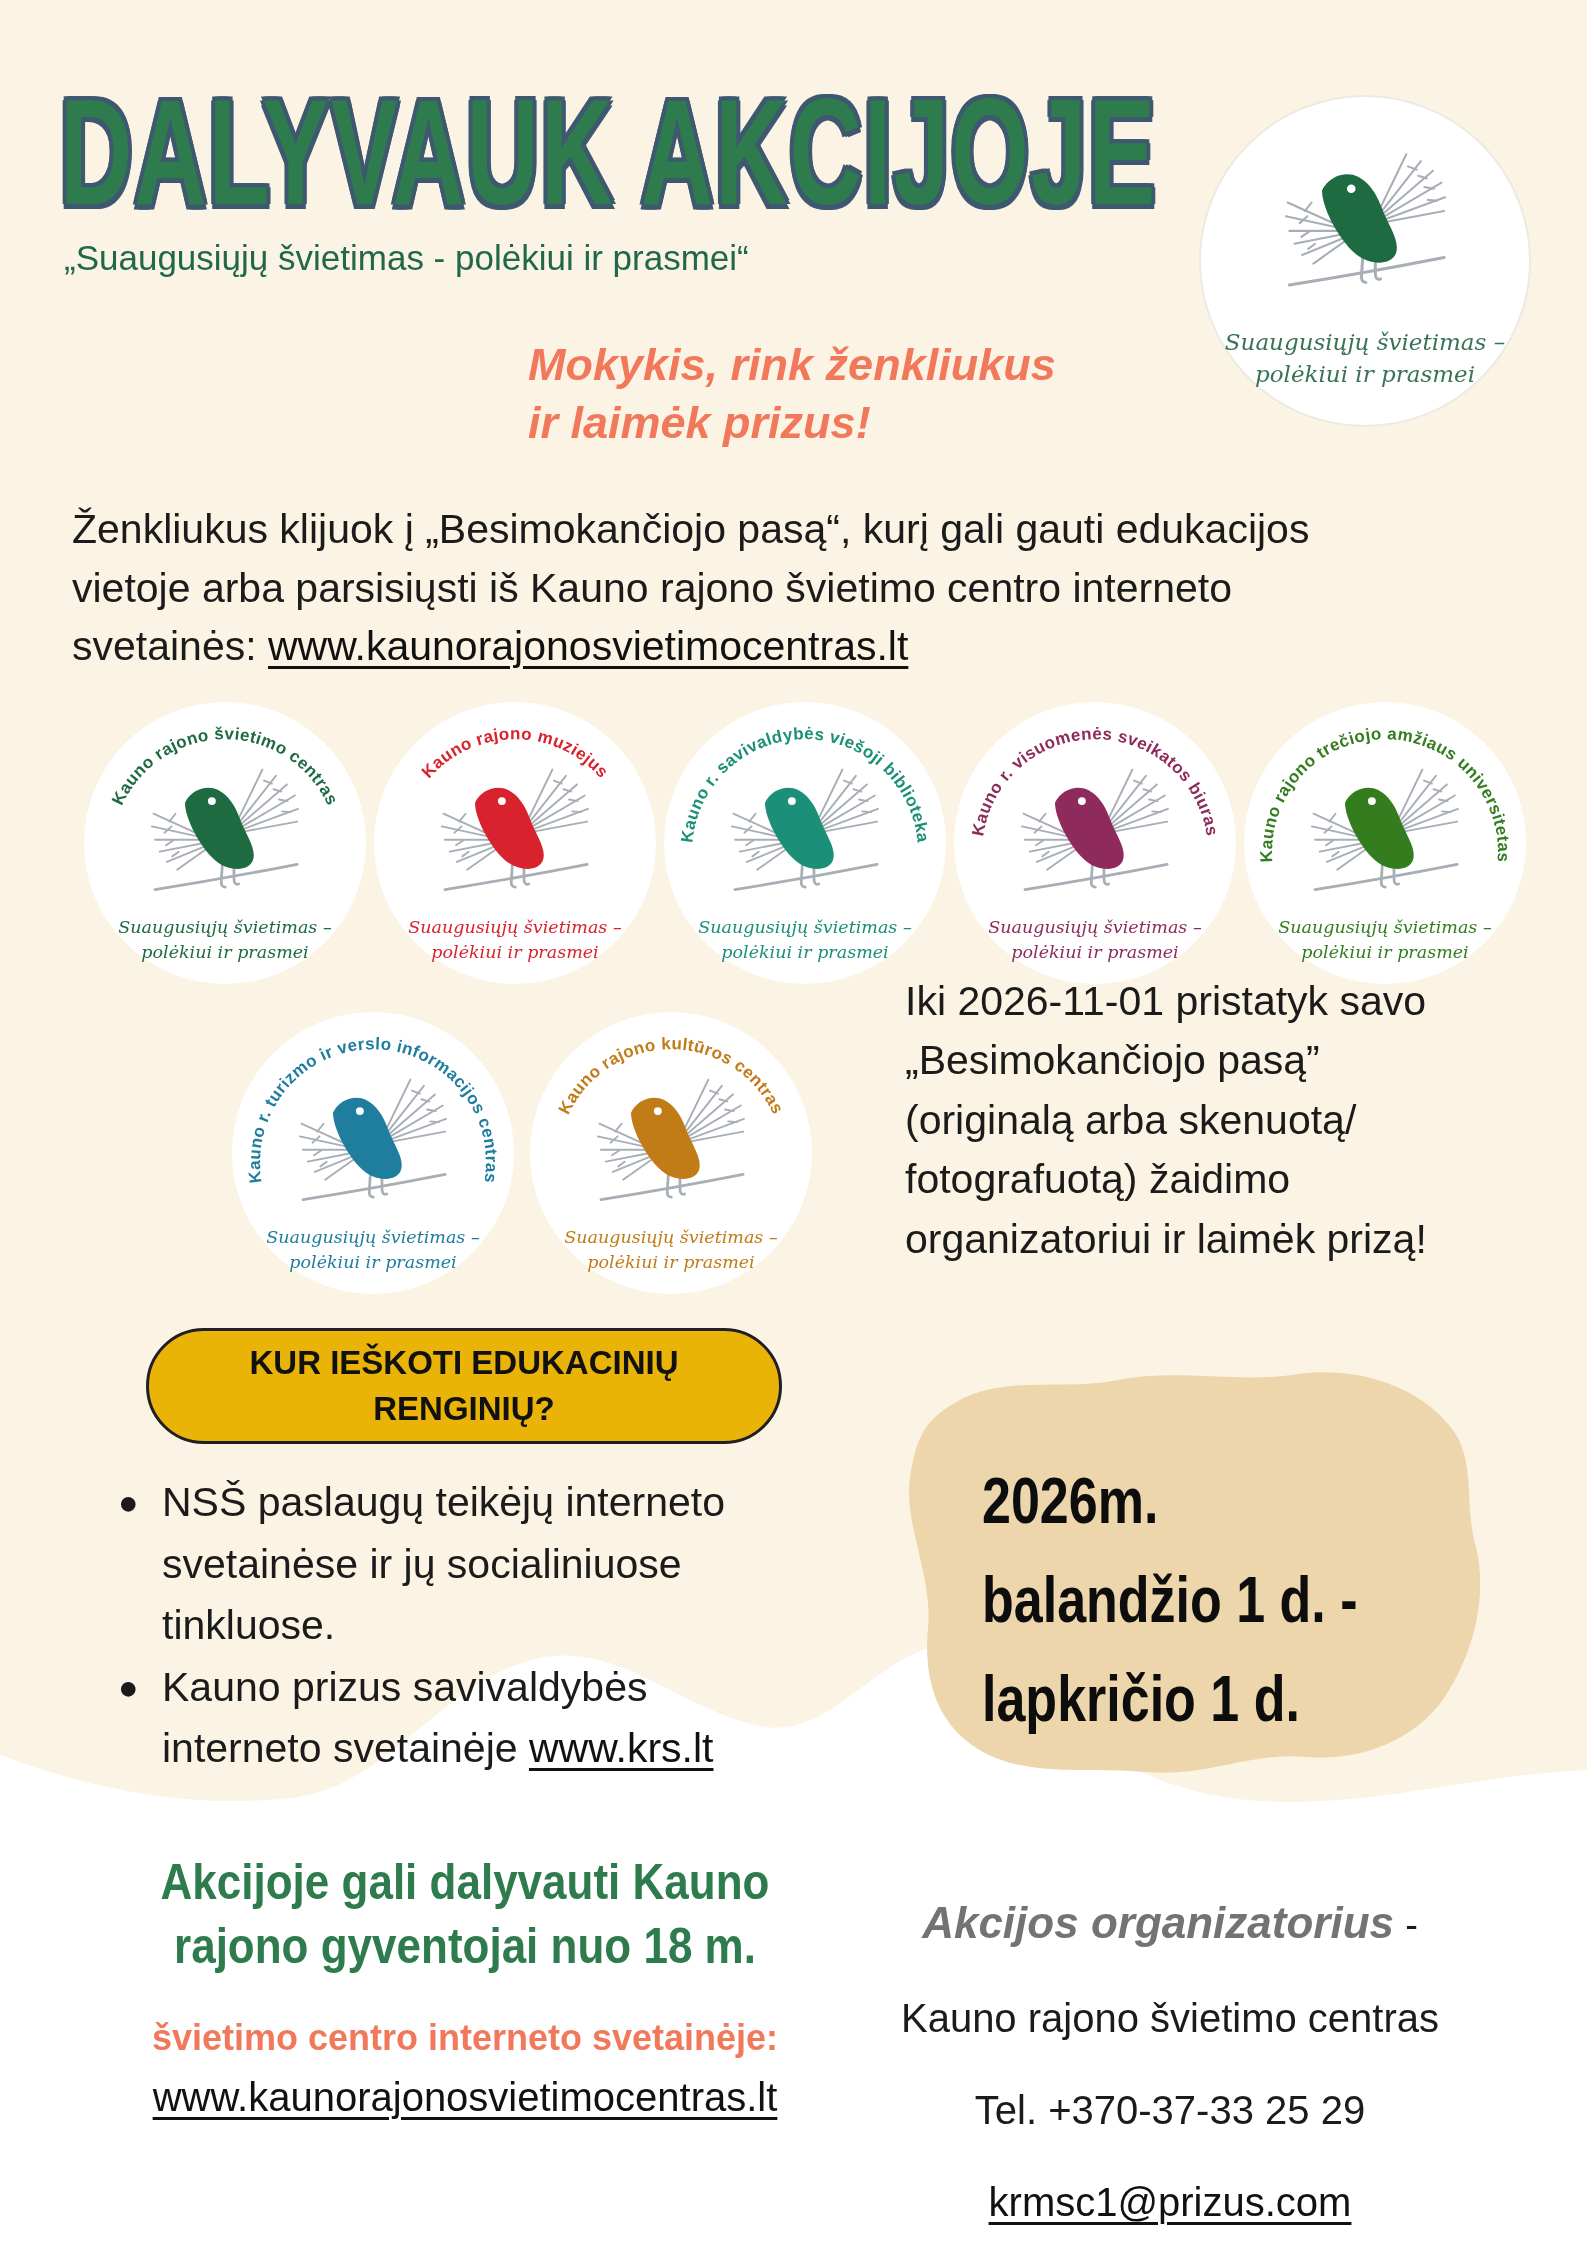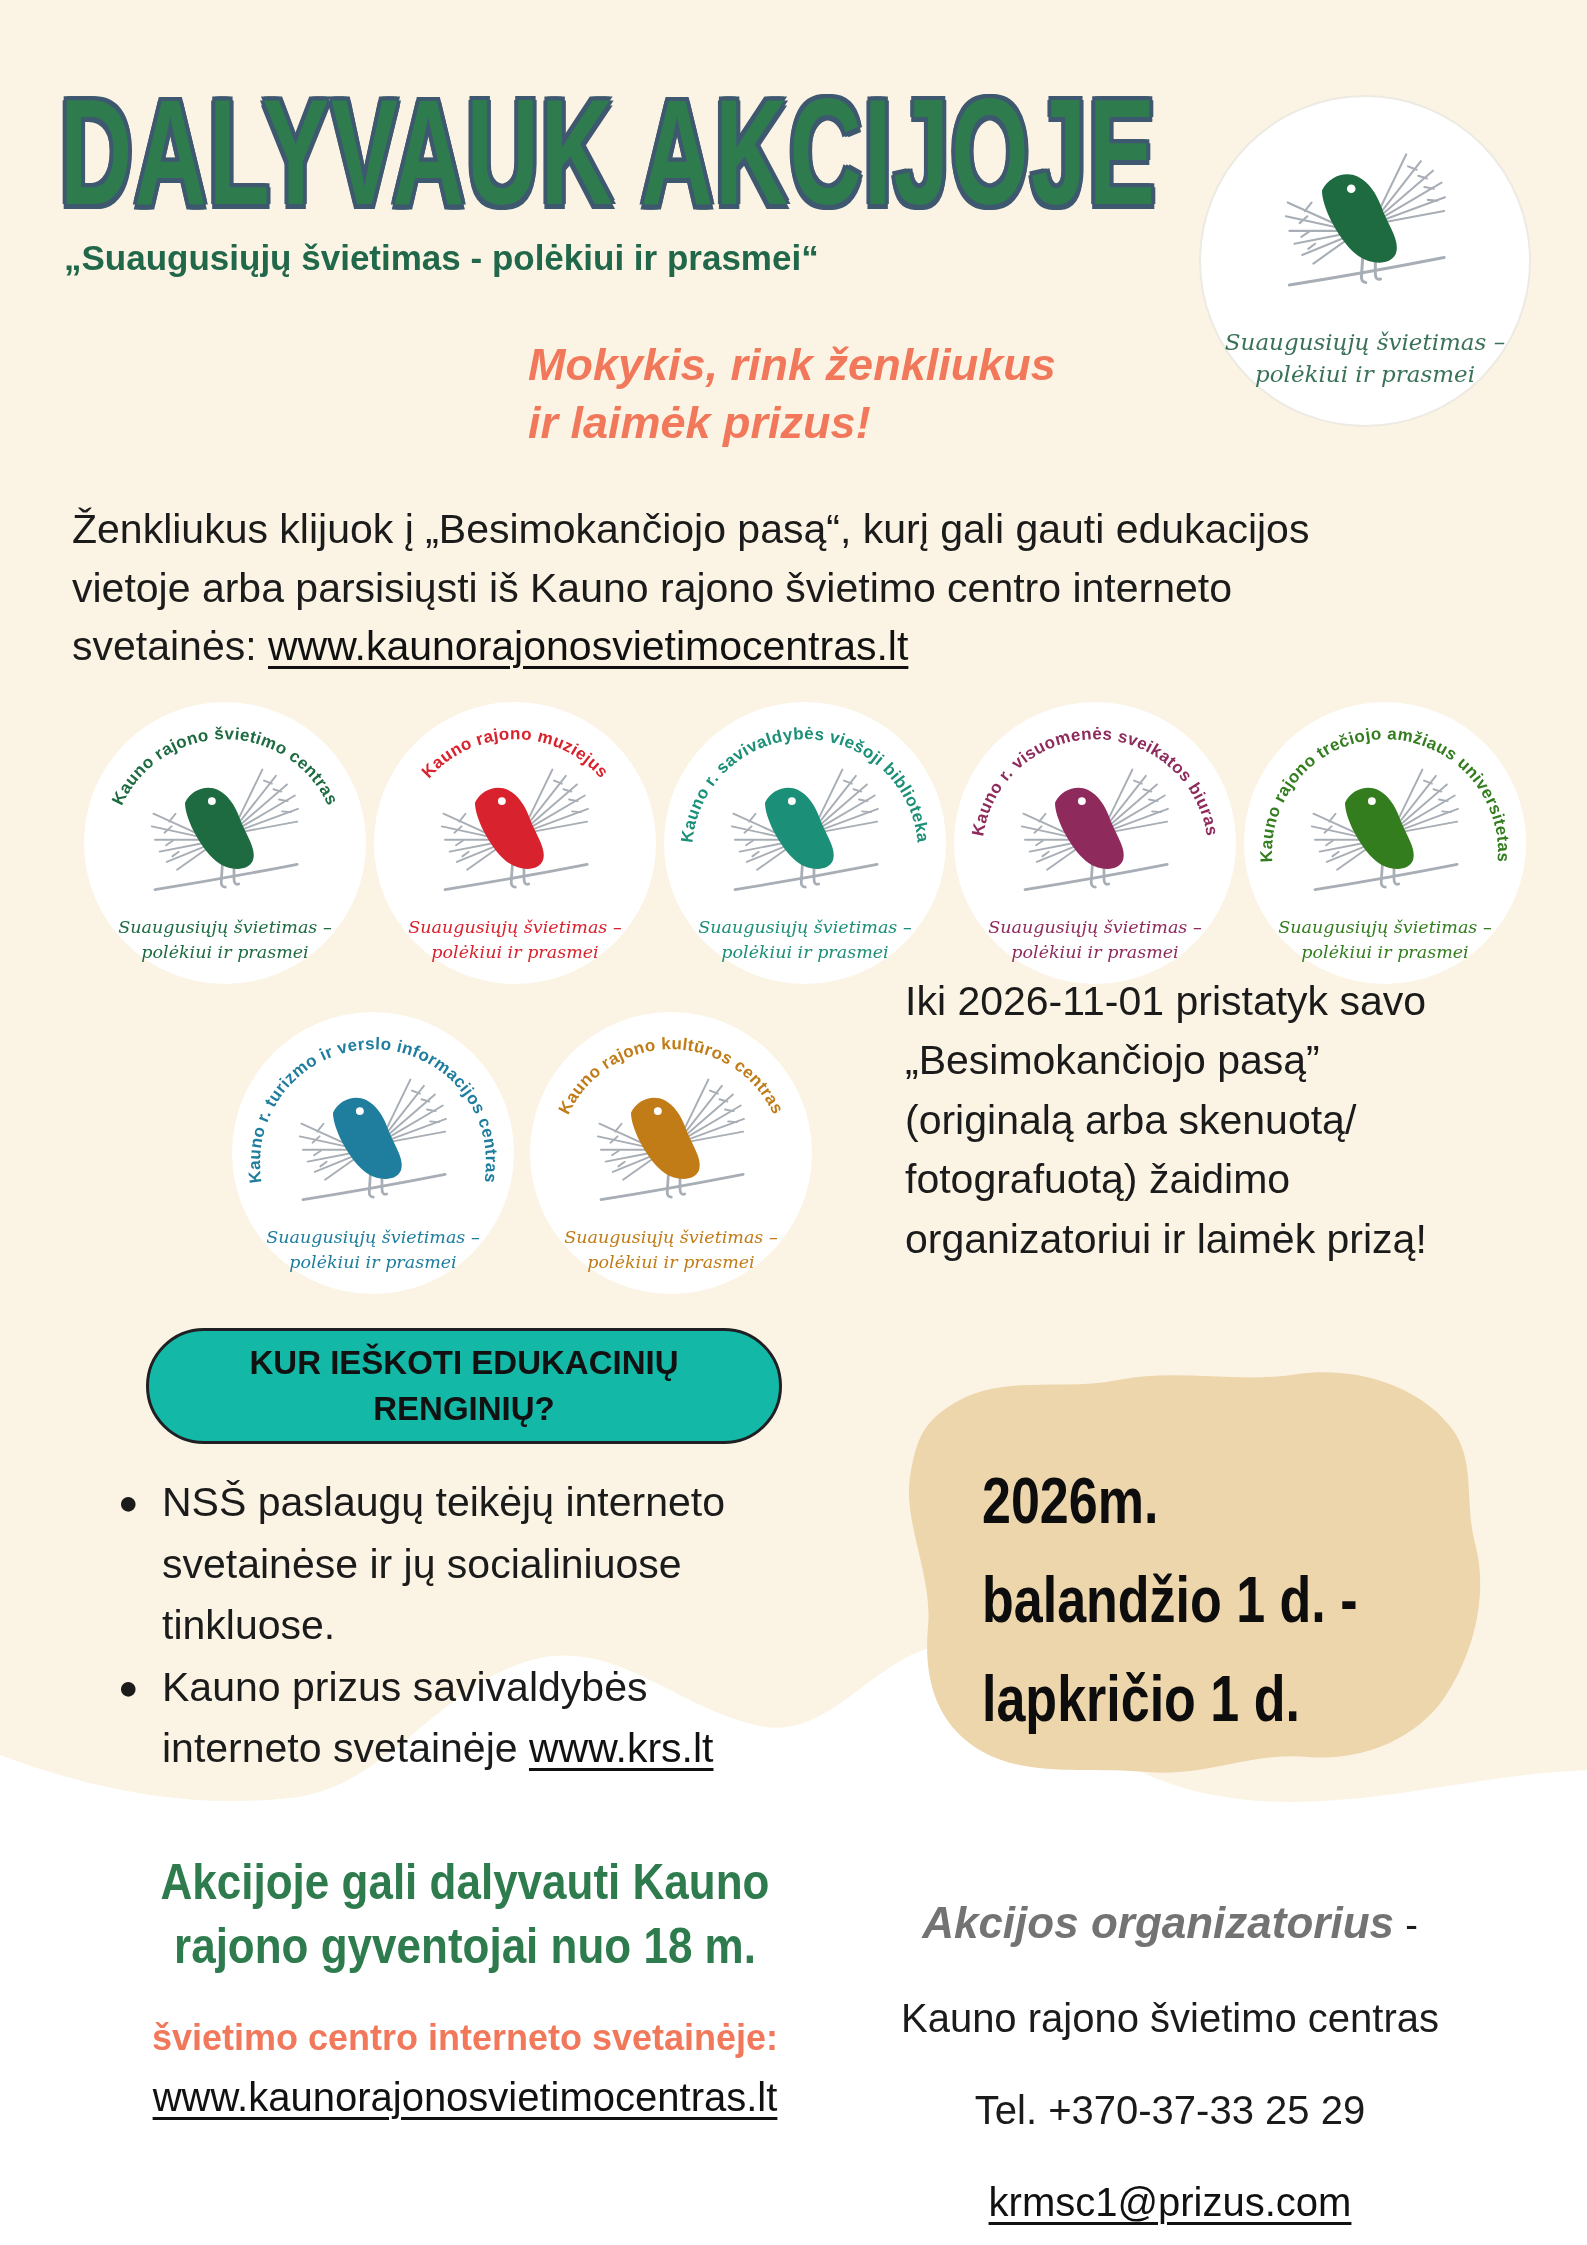--- a/index.html
+++ b/index.html
@@ -12,40 +12,40 @@
 
   
   .title{
     left:60px; top:66px; white-space:nowrap;
     font-size:100px; font-weight:800; letter-spacing:2px;
     transform:scaleY(1.5); transform-origin:top left;
     color:#2E7B4E;
     text-shadow:4px 0 #3E5870,-4px 0 #3E5870,0 3px #3E5870,0 -3px #3E5870,
                 3px 3px #3E5870,-3px 3px #3E5870,3px -3px #3E5870,-3px -3px #3E5870;
   }
-  .subtitle{left:64px; top:238px; font-size:35px; font-weight:bold; color:#21684B;}
+  .subtitle{left:64px; top:238px; font-size:35px; font-weight:normal; color:#21684B;}
   .tagline{left:528px; top:336px; font-size:45px; line-height:1.28; font-weight:bold; font-style:italic; color:#F1785B;}
 
   
   .intro{left:72px; top:500px; width:1330px; font-size:41px; line-height:1.43; color:#1B1B1B;}
   a.blacklink{color:#111; text-decoration-thickness:3px; text-underline-offset:6px;}
 
   
   .badge{width:282px; height:282px;}
   .arc-text{font-family:"Liberation Sans",sans-serif; font-size:17px; font-weight:bold; letter-spacing:.4px;}
   .cap{font-family:"DejaVu Serif",serif; font-style:italic; font-size:17.5px;}
   .cap-big{font-family:"DejaVu Serif",serif; font-style:italic; font-size:23px;}
 
   
   .deadline{left:905px; top:972px; width:580px; font-size:41px; line-height:1.45;}
 
   
   .pill{
     left:146px; top:1328px; width:636px; height:116px; box-sizing:border-box;
-    background:#14b8a6; border:3px solid #1F1F24; border-radius:60px;
+    background:#eab308; border:3px solid #1F1F24; border-radius:60px;
     display:flex; flex-direction:column; align-items:center; justify-content:center;
     font-size:33px; font-weight:bold; line-height:1.4; color:#111; text-align:center;
   }
 
   
   .bullets{left:118px; top:1472px; width:650px; font-size:41px; line-height:1.5;}
   .bullet-row{display:flex;}
   .dot{width:44px; flex:none; font-size:34px; line-height:1.8;}
 
   

